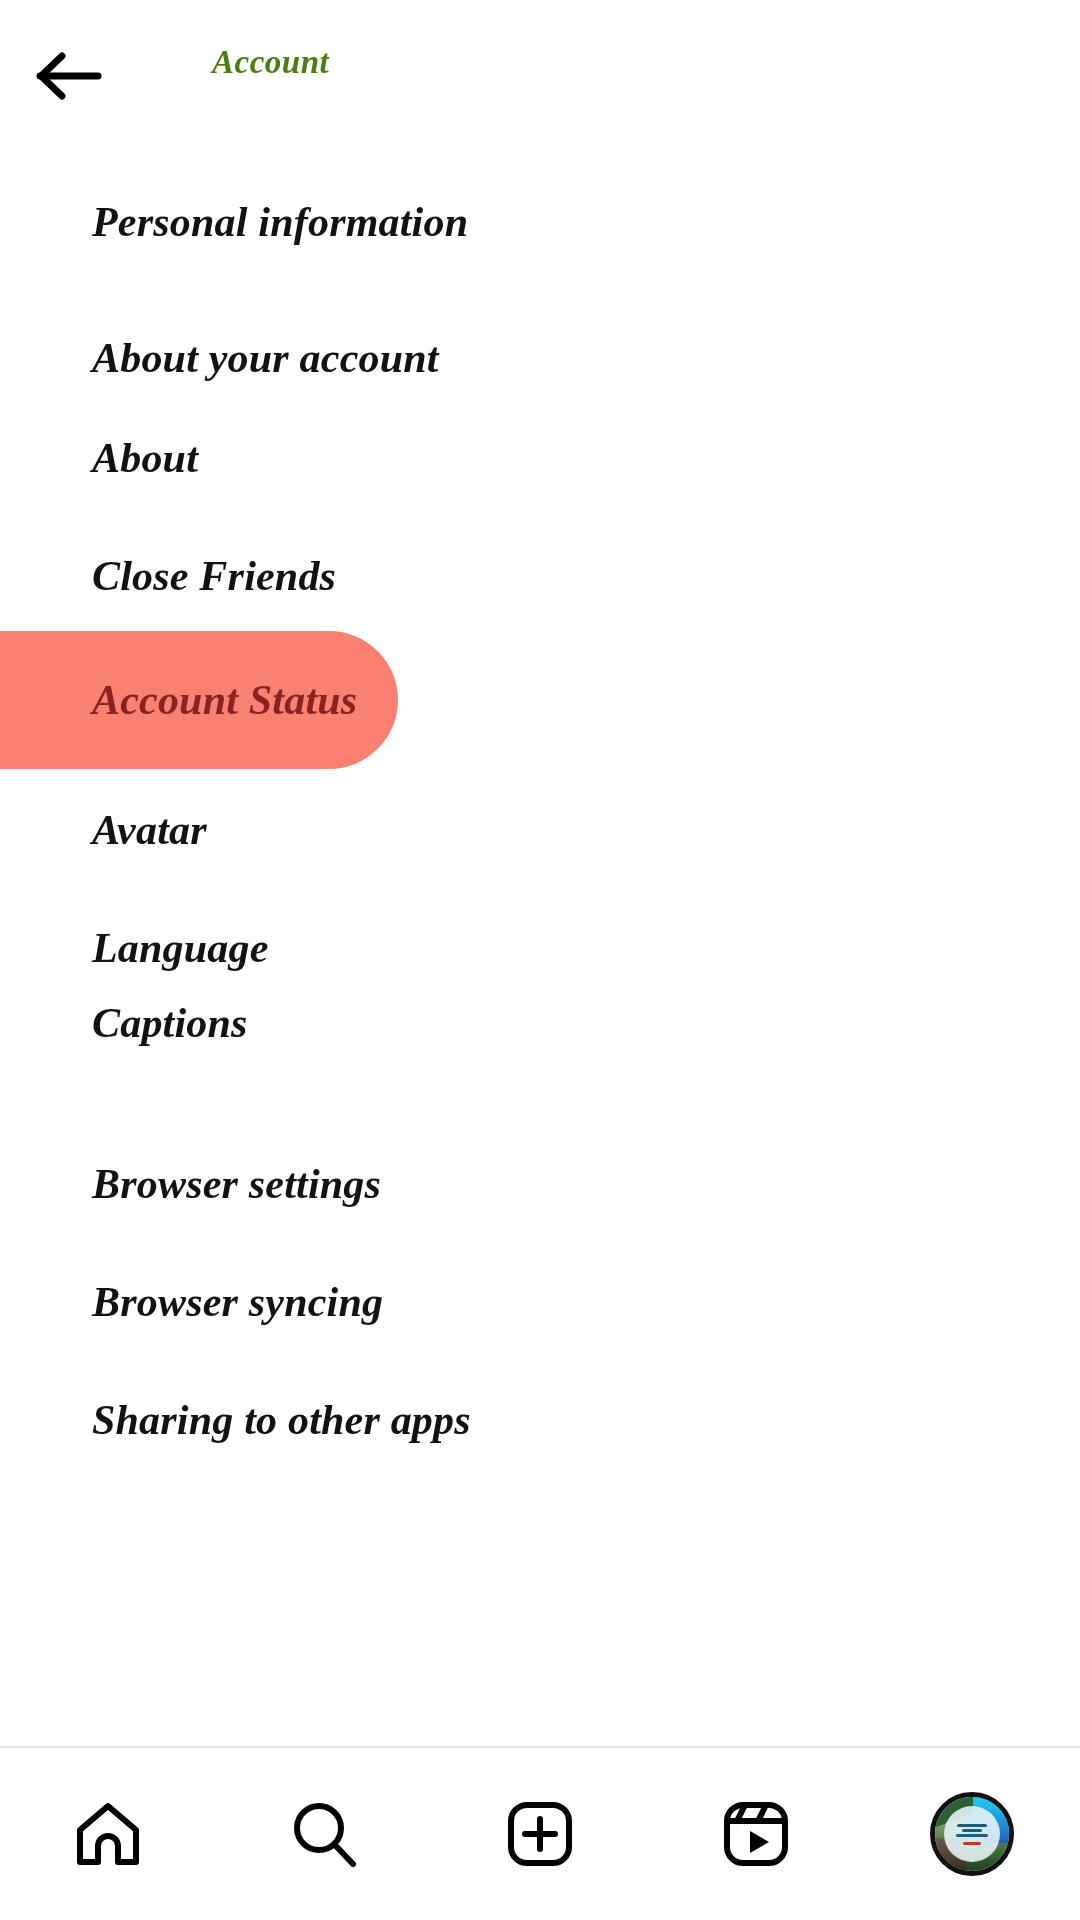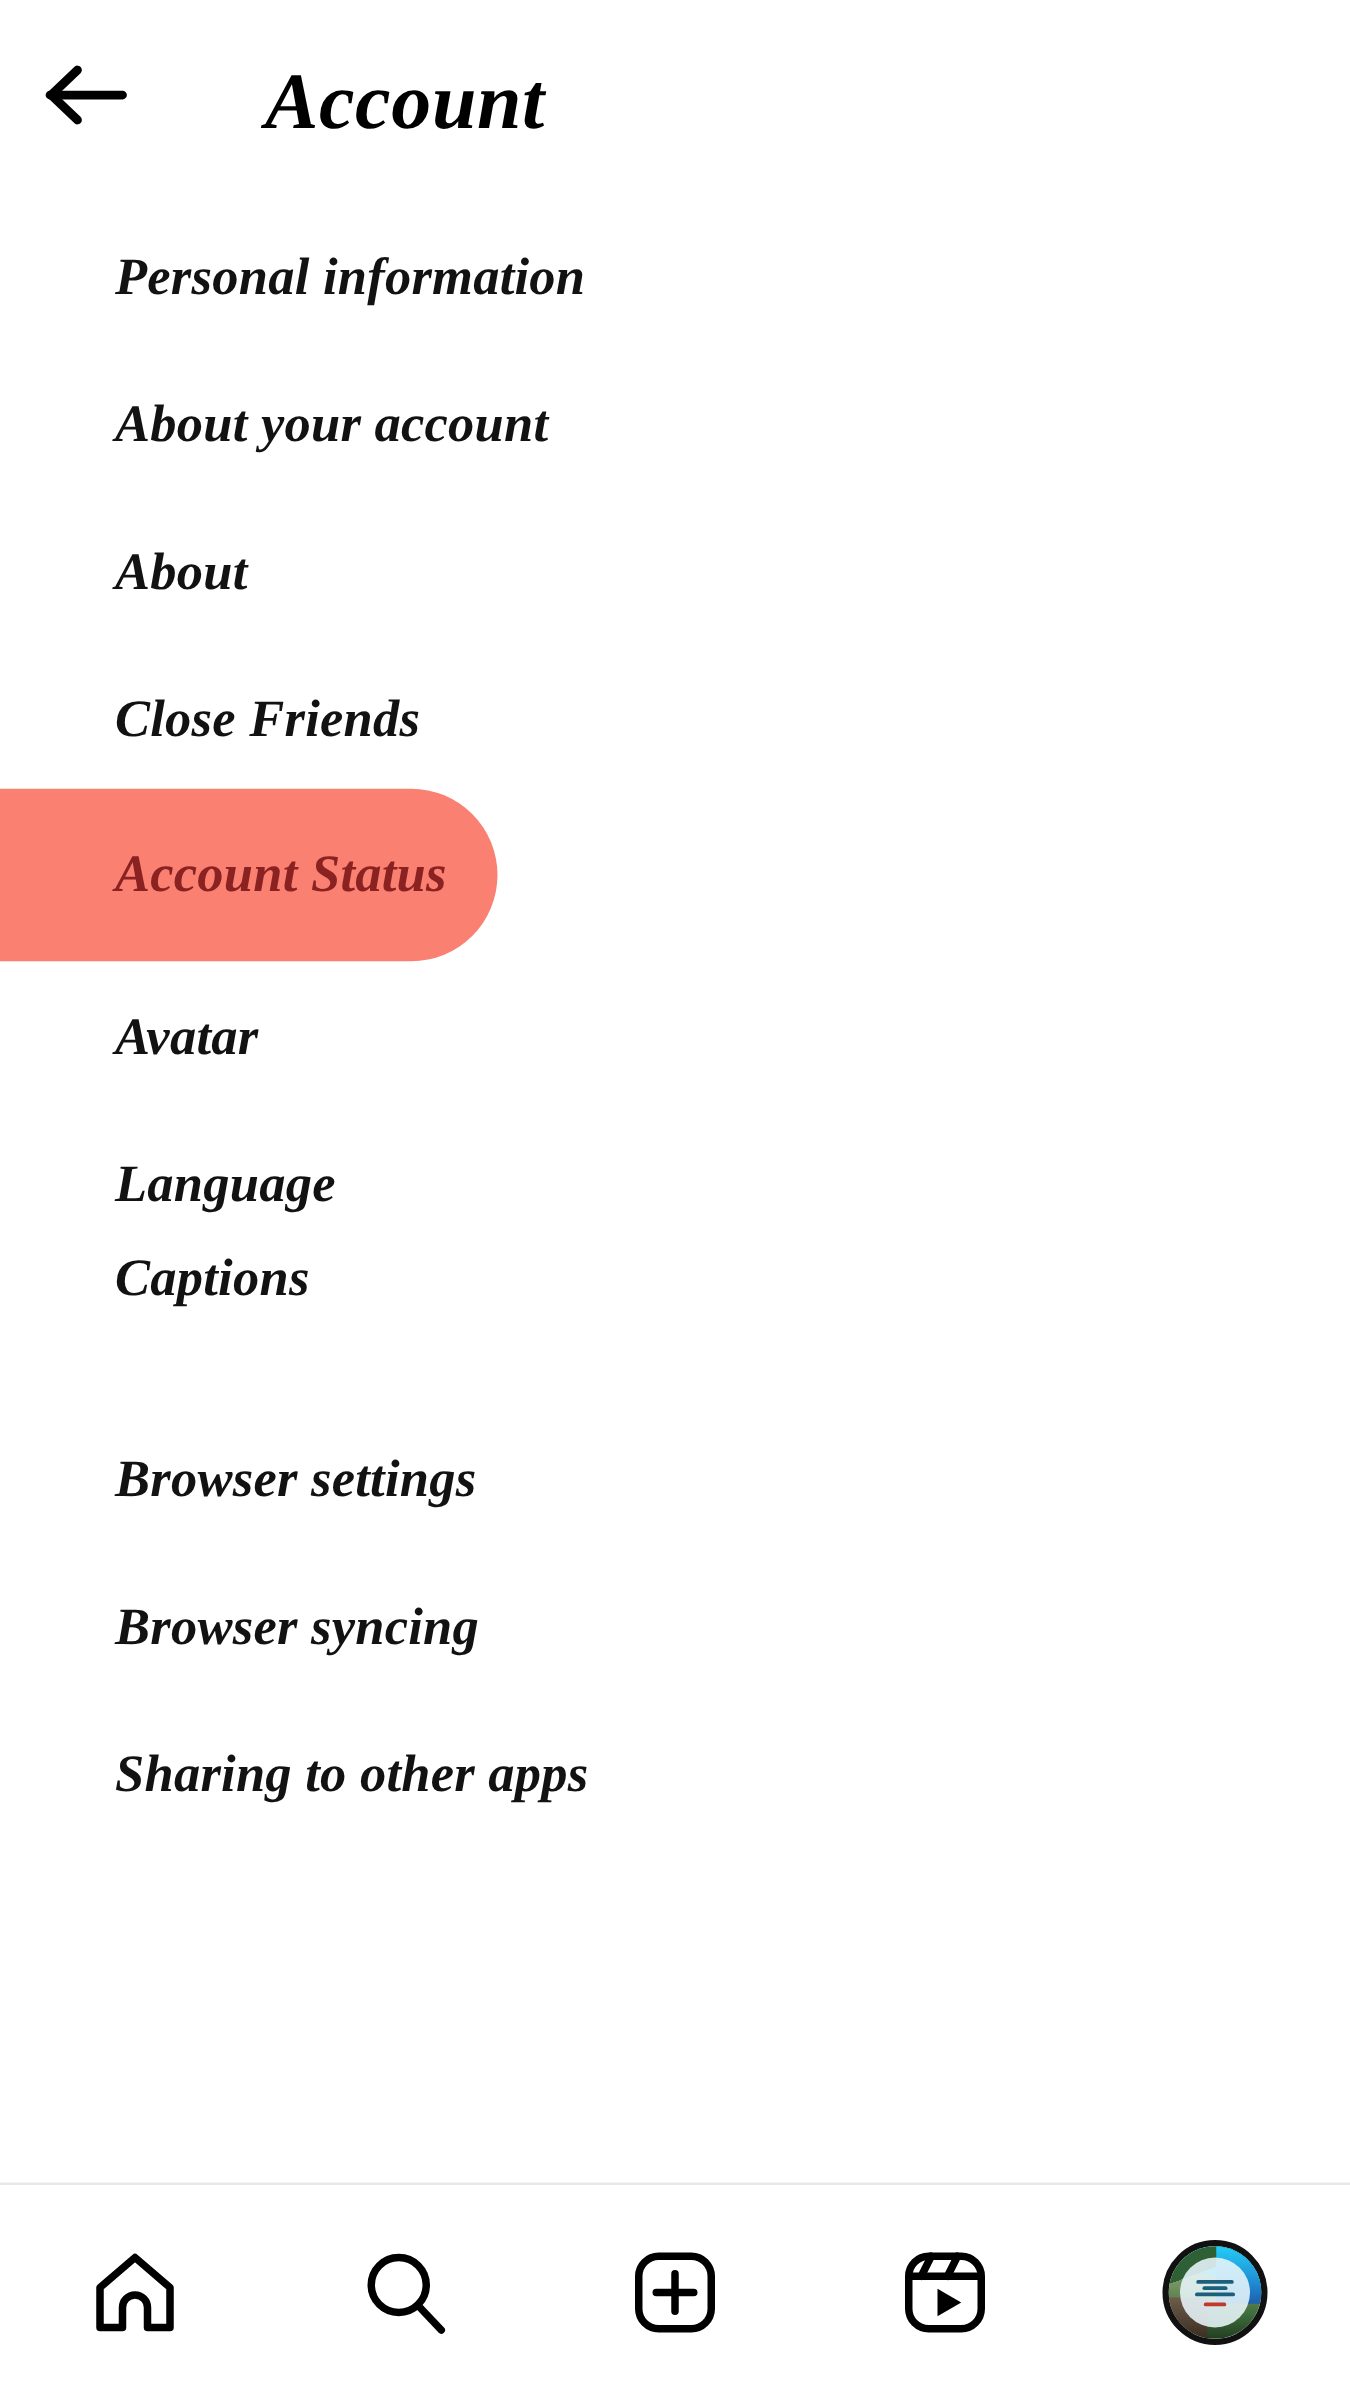--- a/index.html
+++ b/index.html
@@ -42,24 +42,24 @@
     display: flex;
     align-items: center;
     justify-content: center;
     cursor: pointer;
   }
   .back-btn svg { display: block; }
   .header-title {
     position: absolute;
     left: 212px;
     top: 44px;
-    font-size: 64px;
+    font-size: 33px;
     font-weight: bold;
     font-style: italic;
-    color: #000000;
+    color: #4d7c0f;
     letter-spacing: 0.5px;
     white-space: nowrap;
   }
 
   
   .menu-list {
     position: relative;
     flex: 1 1 auto;
     overflow: hidden;
   }
@@ -192,21 +192,21 @@
     </div>
     <div class="header-title">Account</div>
   </div>
 
   <div class="menu-list">
 
     <div class="menu-item" style="top:0px">
       <span class="label">Personal information</span>
     </div>
 
-    <div class="menu-item" style="top:118px">
+    <div class="menu-item" style="top:136px">
       <span class="label">About your account</span>
     </div>
 
     <div class="menu-item" style="top:236px">
       <span class="label">About</span>
     </div>
 
     <div class="menu-item" style="top:354px">
       <span class="label">Close Friends</span>
     </div>

